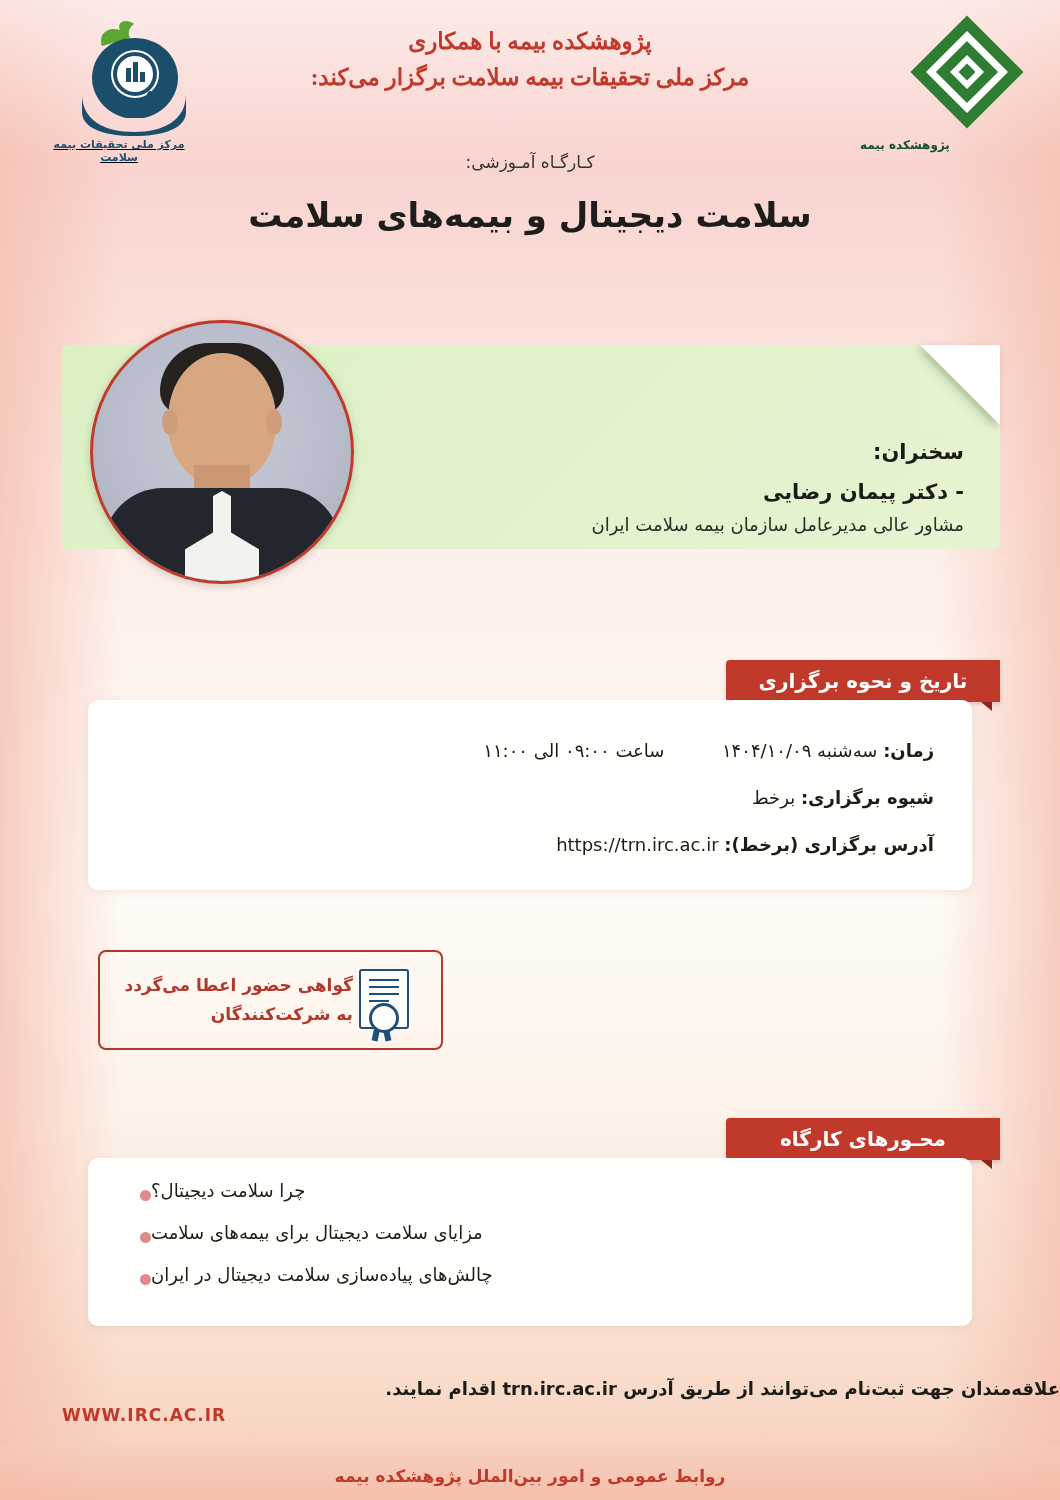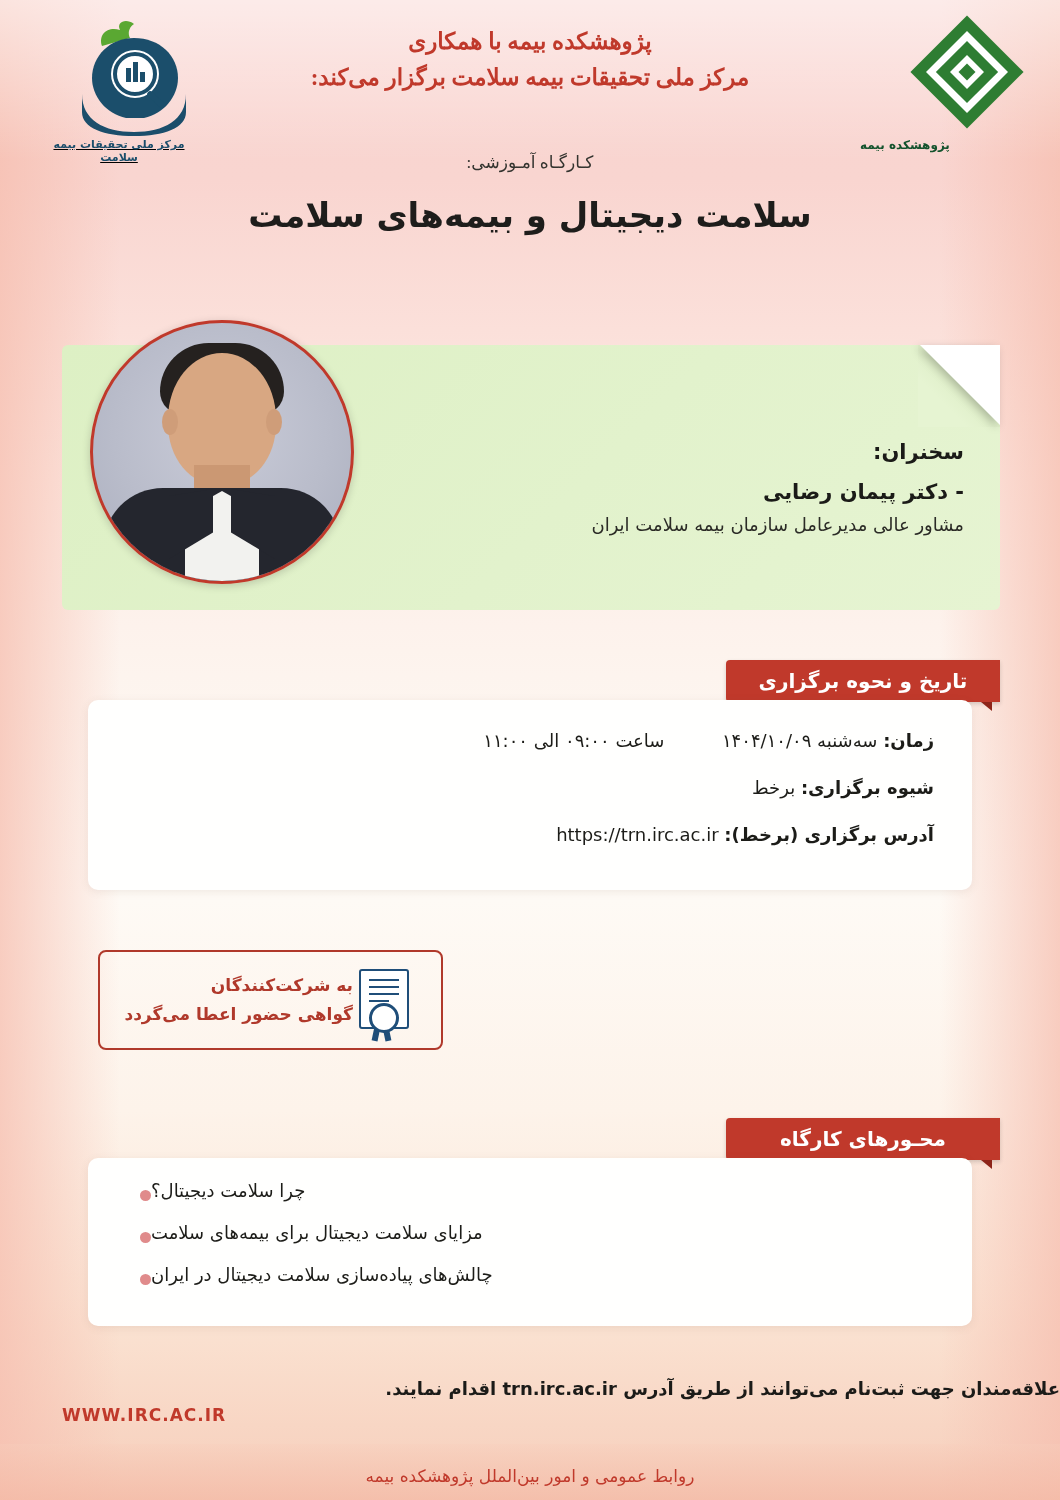--- a/index.html
+++ b/index.html
@@ -103,39 +103,38 @@
   }
   .workshop-label {
     position: absolute;
     top: 152px;
     left: 0;
     right: 0;
     text-align: center;
     color: #34342f;
     font-size: 17px;
     letter-spacing: 2px;
-    font-family: Liberation Serif, serif;
   }
   .workshop-title {
     position: absolute;
     top: 195px;
     left: 0;
     right: 0;
     text-align: center;
     color: #1e1d1b;
     font-size: 34px;
     font-weight: bold;
   }
   
   .speaker-card {
     position: absolute;
     top: 345px;
     left: 62px;
     right: 60px;
-    height: 265px;
+    height: 204px;
     background: linear-gradient(135deg, #ddf0c4 0%, #e2f2cc 55%, #e6f4d2 100%);
     border-radius: 6px;
   }
   .fold {
     position: absolute;
     top: 0;
     right: 0;
     width: 0;
     height: 0;
     border-top: 80px solid #ffffff;
@@ -282,21 +281,21 @@
     position: absolute;
     background: #fffffe;
     border-radius: 10px;
     box-shadow: 0 2px 8px rgba(120,90,70,0.10);
   }
   .panel-date {
     top: 700px;
     left: 88px;
     right: 88px;
     height: 190px;
-    padding: 30px 38px;
+    padding: 40px 38px;
     box-sizing: border-box;
   }
   .date-row {
     text-align: right;
     font-size: 18px;
     color: #1c1c18;
     margin-bottom: 26px;
     direction: rtl;
   }
   .date-row b { font-weight: bold; }
@@ -421,21 +420,21 @@
     height: 56px;
     background: linear-gradient(180deg, rgba(247,206,188,0.35) 0%, rgba(244,186,166,0.75) 100%);
   }
   .footer-text {
     position: absolute;
     bottom: 14px;
     left: 0;
     right: 0;
     text-align: center;
     font-size: 17px;
-    font-weight: normal;
+    font-weight: bold;
     color: #c0392b;
   }
   svg { display: block; }
 </style>
 </head>
 <body>
 
 <div class="poster">
   <div class="edge-left"></div>
   <div class="edge-right"></div>
@@ -514,22 +513,22 @@
       <span>برخط</span>
     </div>
     <div class="date-row">
       <b>آدرس برگزاری (برخط):</b>
       <span>https://trn.irc.ac.ir</span>
     </div>
   </div>
 
   <div class="cert-box">
     <div class="cert-text">
+      <div>گواهی حضور اعطا می‌گردد</div>
       <div>به شرکت‌کنندگان</div>
-      <div>گواهی حضور اعطا می‌گردد</div>
     </div>
     <div class="cert-icon">
       <div class="cert-paper">
         <div class="cert-line" style="top:8px"></div>
         <div class="cert-line" style="top:15px"></div>
         <div class="cert-line" style="top:22px"></div>
         <div class="cert-line" style="top:29px; width:20px"></div>
       </div>
       <div class="cert-ribbon-l"></div>
       <div class="cert-ribbon-r"></div>

